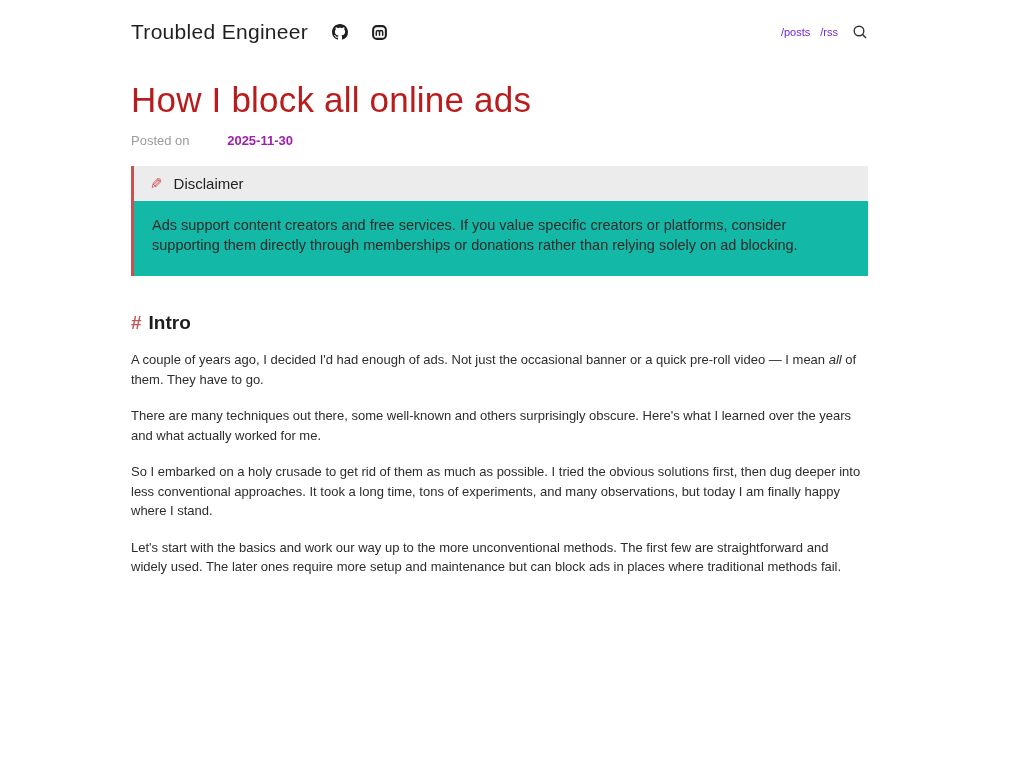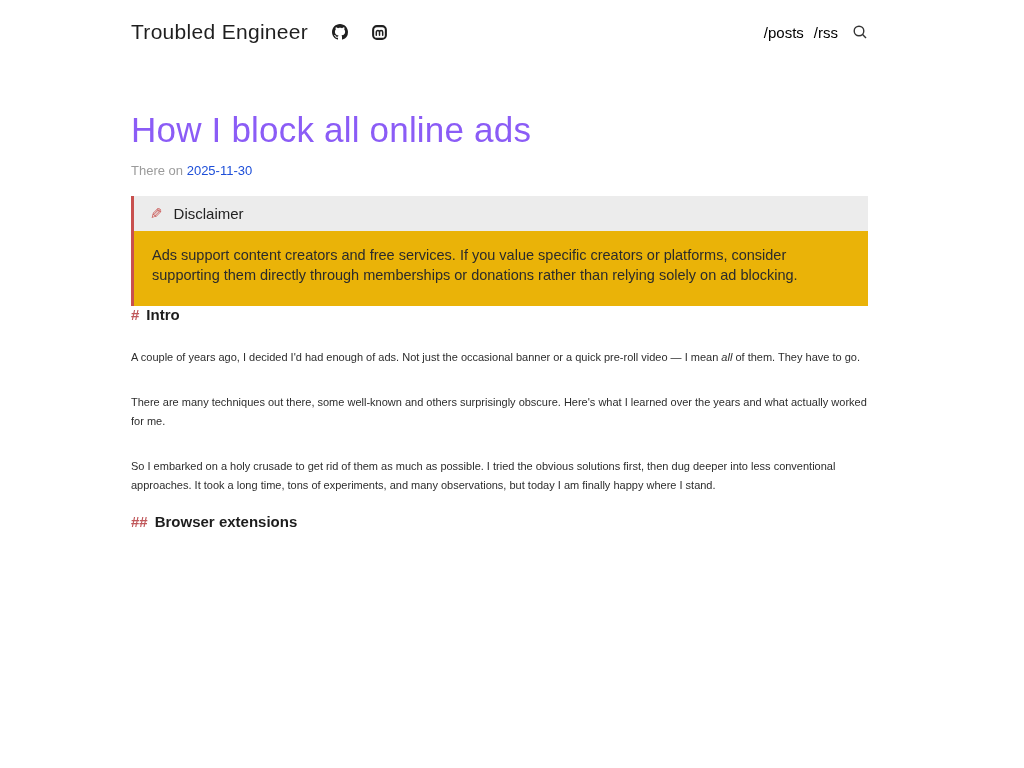--- a/index.html
+++ b/index.html
@@ -6,40 +6,40 @@
   html, body { width: 1024px; height: 768px; overflow: hidden; background: #ffffff; }
   body { font-family: "Liberation Sans", sans-serif; color: #2d2d2d; }
   .container { width: 737px; margin-left: 131px; }
 
   
   .site-header { display: flex; justify-content: space-between; align-items: center; padding-top: 20px; height: 44px; }
   .brand { display: flex; align-items: center; gap: 24px; }
   .site-title { font-size: 21px; font-weight: 500; color: #1f1f1f; letter-spacing: 0.3px; cursor: pointer; }
   .icon-link { display: inline-flex; align-items: center; color: #1f1f1f; text-decoration: none; cursor: pointer; }
   .nav { display: flex; align-items: center; gap: 10px; }
-  .nav a { font-size: 15px; color: #000000; text-decoration: none; cursor: pointer; }
+  .nav a { font-size: 11px; color: #6d28d9; text-decoration: none; cursor: pointer; }
   .search-btn { display: inline-flex; align-items: center; margin-left: 4px; cursor: pointer; }
 
   
-  h1.post-title { margin-top: 66px; font-size: 35px; font-weight: 300; color: #8b5cf6; letter-spacing: 0.2px; }
+  h1.post-title { margin-top: 36px; font-size: 35px; font-weight: 300; color: #b91c1c; letter-spacing: 0.2px; }
   .posted { margin-top: 13px; font-size: 13px; color: #9b9b9b; }
-  .posted .date { color: #1d4ed8; font-weight: 400; }
+  .posted .date { color: #a21caf; font-weight: 700; margin-left: 34px; }
 
   
   .disclaimer { margin-top: 18px; border-left: 3px solid #c8504e; }
   .d-head { background: #ececec; display: flex; align-items: center; gap: 11px; padding: 8px 16px; height: 35px; font-size: 15px; font-weight: 500; color: #222; }
   .pencil { color: #c8504e; font-size: 15px; display: inline-block; transform: scaleX(-1); }
-  .d-body { background: #eab308; padding: 15px 18px 21px 18px; font-size: 14.5px; line-height: 19.5px; color: #2b2b2b; }
+  .d-body { background: #14b8a6; padding: 15px 18px 21px 18px; font-size: 14.5px; line-height: 19.5px; color: #2b2b2b; }
 
   
-  h2.md { margin-bottom: 16px; font-size: 15px; font-weight: 700; color: #1d1d1d; }
+  h2.md { margin-top: 36px; margin-bottom: 16px; font-size: 19px; font-weight: 700; color: #1d1d1d; }
   h2.md .hash { color: #c0585b; margin-right: 7px; font-weight: 700; }
 
   
-  p.md { margin-top: 25px; margin-bottom: 17px; font-size: 11px; line-height: 19.5px; color: #2d2d2d; }
+  p.md { margin-top: 8px; margin-bottom: 17px; font-size: 13px; line-height: 19.5px; color: #2d2d2d; }
   p.md em { font-style: italic; }
   p.md a { color: #2d2d2d; text-decoration: underline; text-decoration-color: #c8504e; text-decoration-thickness: 1px; text-underline-offset: 3px; cursor: pointer; }
 
   svg { display: block; }
 </style>
 </head>
 <body>
 
 <div class="container">
 
@@ -67,21 +67,21 @@
           <line x1="10.6" y1="10.6" x2="14" y2="14"></line>
         </svg>
       </span>
     </nav>
   </header>
 
   <main>
     <h1 class="post-title">How I block all online ads</h1>
 
     <div class="posted">
-      <span>There on</span>
+      <span>Posted on</span>
       <span class="date">2025-11-30</span>
     </div>
 
     <section class="disclaimer">
       <div class="d-head">
         <span class="pencil">✎</span>
         <span>Disclaimer</span>
       </div>
       <div class="d-body">Ads support content creators and free services. If you value specific creators or platforms, consider supporting them directly through memberships or donations rather than relying solely on ad blocking.</div>
     </section>
@@ -92,21 +92,19 @@
 
     <p class="md">
       <span>A couple of years ago, I decided I'd had enough of ads. Not just the occasional banner or a quick pre-roll video — I mean </span><em>all</em><span> of them. They have to go.</span>
     </p>
 
     <p class="md">There are many techniques out there, some well-known and others surprisingly obscure. Here's what I learned over the years and what actually worked for me.</p>
 
     <p class="md">So I embarked on a holy crusade to get rid of them as much as possible. I tried the obvious solutions first, then dug deeper into less conventional approaches. It took a long time, tons of experiments, and many observations, but today I am finally happy where I stand.</p>
 
 
+    <p class="md">Let's start with the basics and work our way up to the more unconventional methods. The first few are straightforward and widely used. The later ones require more setup and maintenance but can block ads in places where traditional methods fail.</p>
 
-    <h2 class="md">
-      <span class="hash">##</span><span>Browser extensions</span>
-    </h2>
 
 
   </main>
 
 </div>
 
 </body></html>

